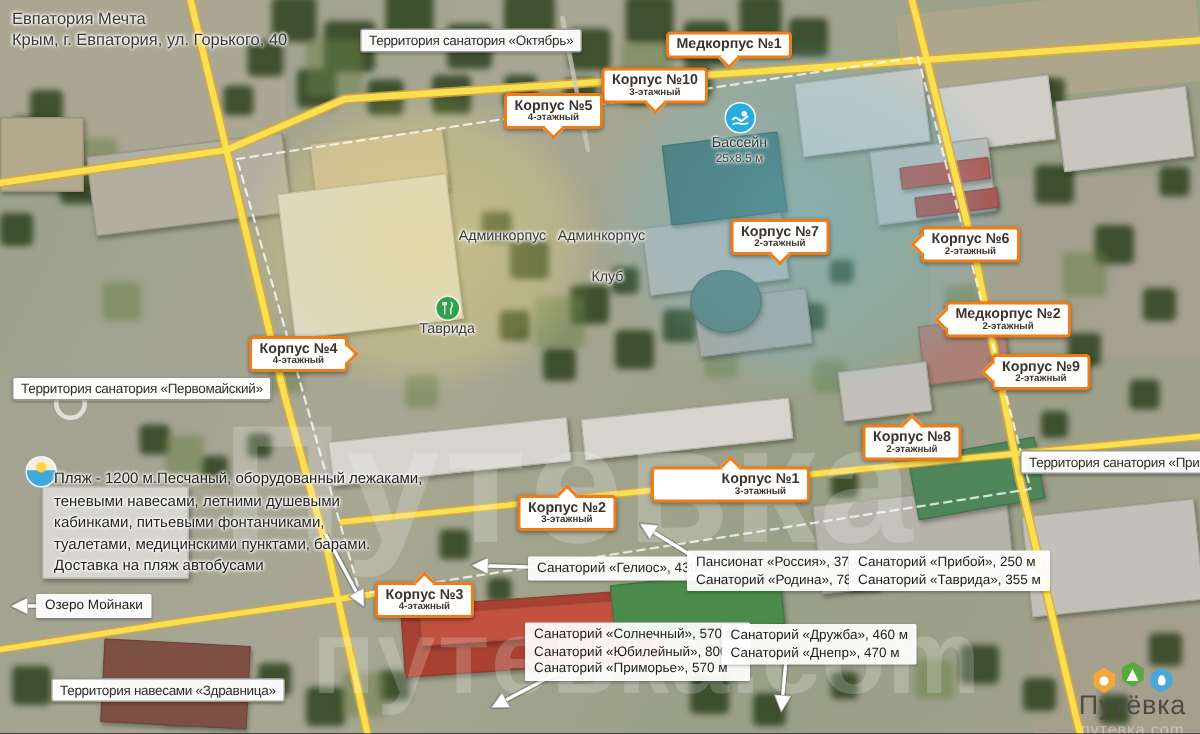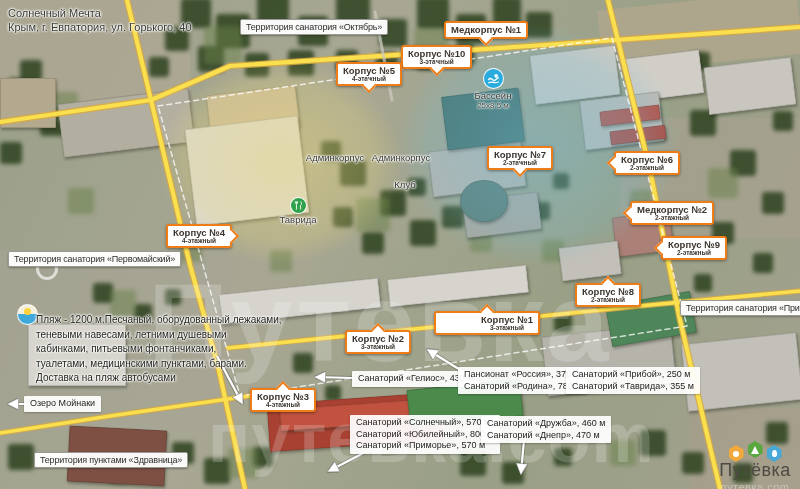--- a/index.html
+++ b/index.html
@@ -206,21 +206,21 @@
     <div class="beach-note">
       <div>Пляж - 1200 м.Песчаный, оборудованный лежаками,</div>
       <div>теневыми навесами, летними душевыми</div>
       <div>кабинками, питьевыми фонтанчиками,</div>
       <div>туалетами, медицинскими пунктами, барами.</div>
       <div>Доставка на пляж автобусами</div>
     </div>
   <div class="terr-label" style="left: 240px; top: 19px;">Территория санатория «Октябрь»</div>
       <div class="terr-label" style="left: 8px; top: 251px;">Территория санатория «Первомайский»</div>
       <div class="terr-label" style="left: 680px; top: 300px;">Территория санатория «Прибой»</div>
-      <div class="terr-label" style="left: 34px; top: 452px;">Территория пунктами «Здравница»</div>
+      <div class="terr-label" style="left: 34px; top: 452px;">Территория навесами «Здравница»</div>
       <div class="bldg-label" style="left: 444px; top: 21px;">
         <div class="bldg-title">Медкорпус №1</div>
         <div class="bl-arrow down"></div>
       </div>
       <div class="bldg-label" style="left: 401px; top: 45px;">
         <div class="bldg-title">Корпус №10</div>
         <div class="bldg-sub">3-этажный</div>
         <div class="bl-arrow down"></div>
       </div>
       <div class="bldg-label" style="left: 336px; top: 62px;">
@@ -296,21 +296,21 @@
       <div class="dist-label" style="left: 24px; top: 396px;">
         <div>Озеро Мойнаки</div>
       </div>
       <div class="map-text" style="left: 335px; top: 152px;">Админкорпус</div>
       <div class="map-text" style="left: 401px; top: 152px;">Админкорпус</div>
       <div class="map-text" style="left: 405px; top: 179px;">Клуб</div>
       <div class="map-text" style="left: 298px; top: 214px;">Таврида</div>
     </div>
 
   <div class="page-title">
-    <div>Солнечный Мечта</div>
+    <div>Евпатория Мечта</div>
     <div>Крым, г. Евпатория, ул. Горького, 40</div>
   </div>
 
   <div class="logo">
     <div class="logo-pins">
       <div class="pin sun">
           <div class="g-dot"></div>
         </div>
       <div class="pin tree">
           <div class="g-tree"></div>

